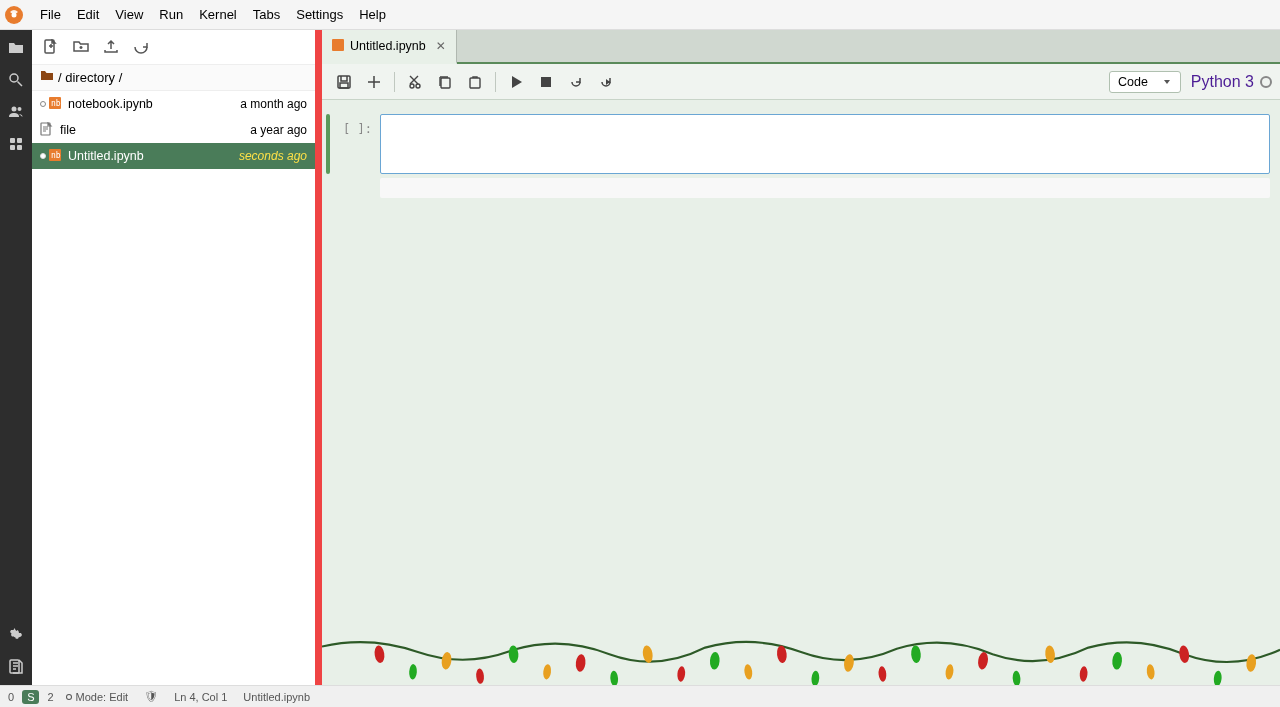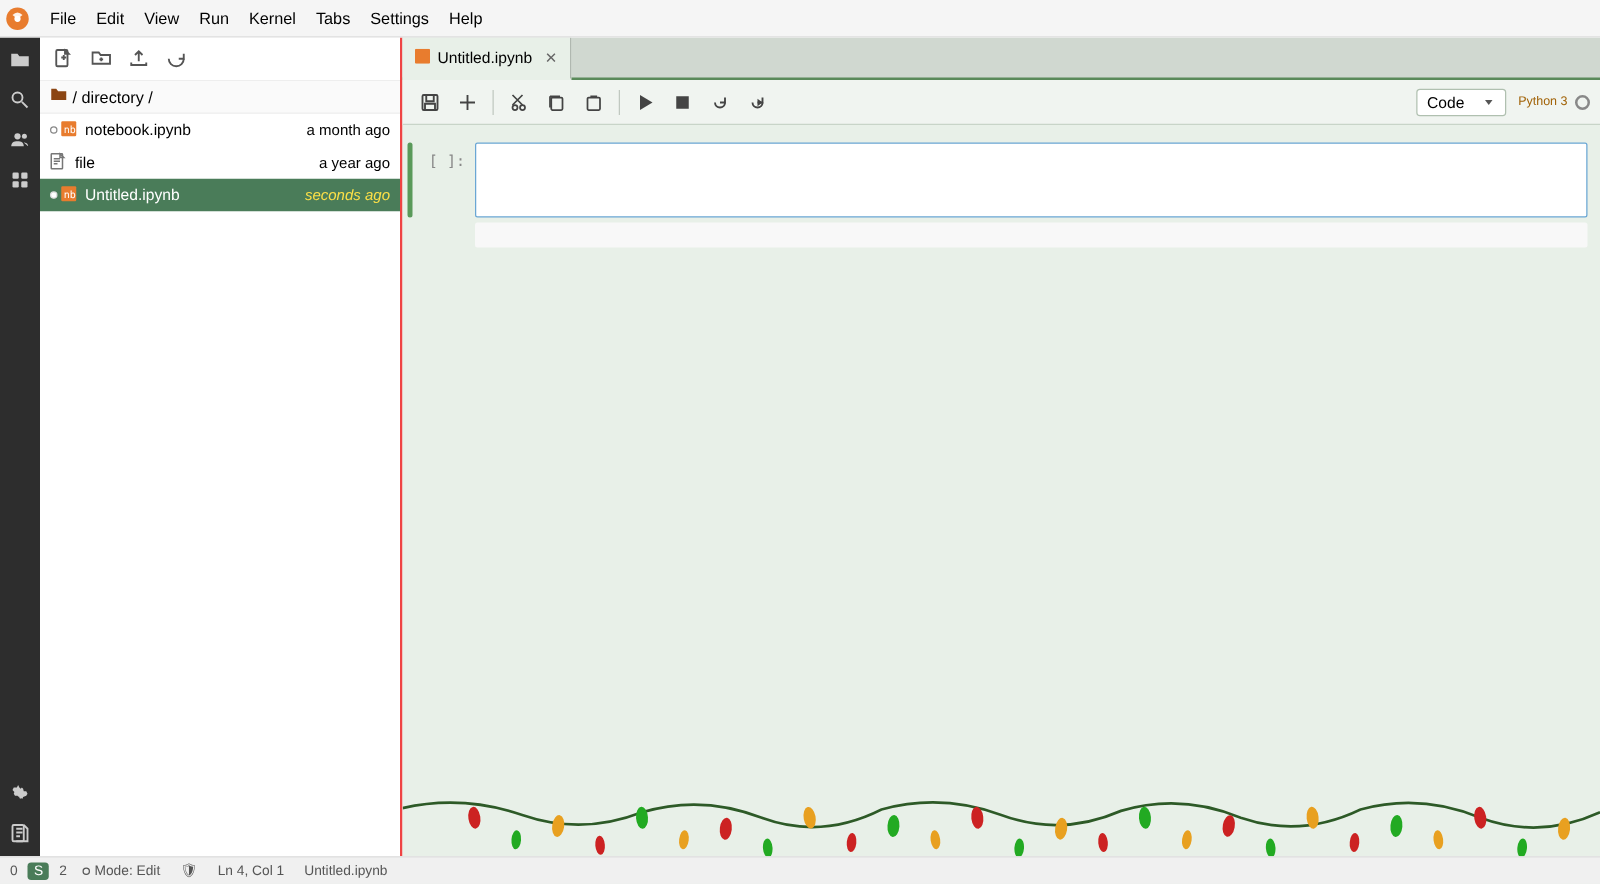--- a/index.html
+++ b/index.html
@@ -22,21 +22,21 @@
       padding: 4px 0; gap: 4px; flex-shrink: 0;
     }
     .icon-sidebar-btn {
       width: 28px; height: 28px; display: flex; align-items: center; justify-content: center;
       cursor: pointer; border-radius: 3px; color: #ccc; font-size: 16px;
     }
 
     
     .file-panel {
       width: 290px; background: #fff; display: flex; flex-direction: column; flex-shrink: 0;
-      border-right: 2px solid #ef4444;
+      border-right: 7px solid #ef4444;
     }
 
     
     .file-toolbar {
       display: flex; align-items: center; padding: 4px 6px; gap: 4px; border-bottom: 1px solid #eee; flex-shrink: 0;
     }
     .file-toolbar-btn {
       width: 26px; height: 26px; display: flex; align-items: center; justify-content: center;
       cursor: pointer; border-radius: 3px; font-size: 14px; color: #555;
     }
@@ -143,21 +143,21 @@
     }
     .status-left { display: flex; align-items: center; gap: 8px; }
     .status-center { flex: 1; text-align: center; }
     .status-right { display: flex; align-items: center; gap: 16px; }
     .status-badge {
       background: #4a7c59; color: #fff; padding: 1px 5px; border-radius: 3px; font-size: 11px;
     }
 
     
     .python-indicator {
-      display: flex; align-items: center; gap: 6px; font-size: 10px; color: #a16207;
+      display: flex; align-items: center; gap: 6px; font-size: 16px; color: #4c1d95;
     }
     .kernel-circle {
       width: 12px; height: 12px; border-radius: 50%; border: 2px solid #888; background: transparent;
     }
 
     
     .sort-arrow { font-size: 10px; }
 
     
     .open-dot {

